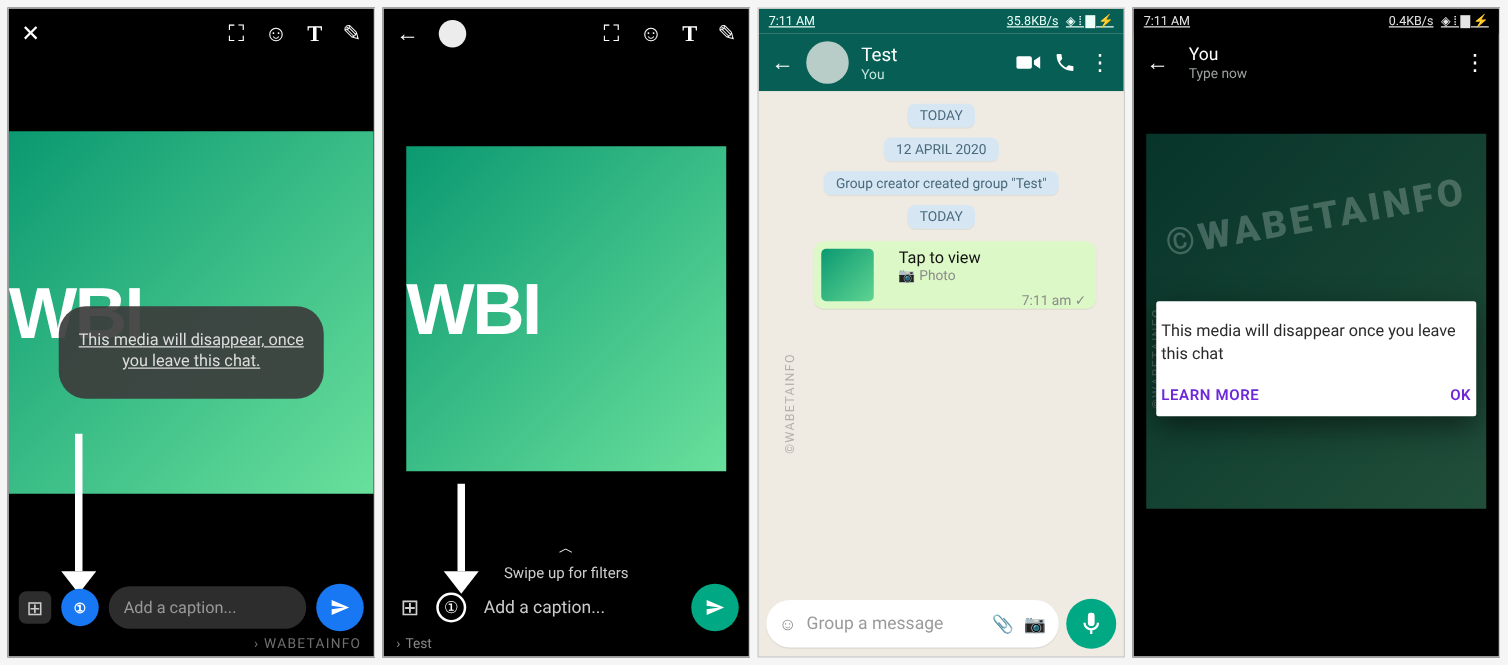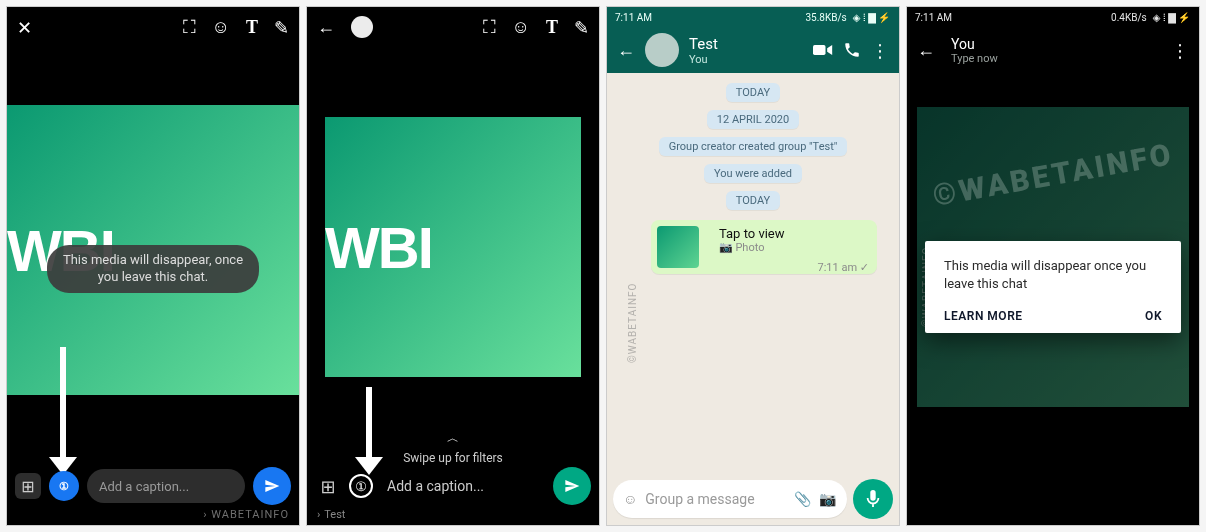--- a/index.html
+++ b/index.html
@@ -46,24 +46,25 @@
     color:#fff;
     font-size:58px;
     letter-spacing:-2px;
     font-family: Arial, sans-serif;
   }
   .tooltip {
     position:absolute;
     background:rgba(60,60,60,0.92);
     color:#ddd;
     font-size:13px;
-    padding:7px 14px;
+    padding:20px 14px;
     border-radius:22px;
     text-align:center;
     line-height:1.3;
+    text-decoration:underline;
   }
   .arrow {
     position:absolute;
     color:#fff;
     font-size:60px;
     line-height:0.4;
     text-align:center;
   }
   .arrowbody { width:6px; background:#fff; margin:0 auto; }
   .arrowhead {
@@ -124,20 +125,21 @@
 
   
   .p3 { background:#efeae2; }
   .statusbar {
     height:20px;
     background:#075e54;
     color:#e9fff8;
     font-size:10px;
     display:flex; align-items:center;
     padding:0 8px;
+    text-decoration:underline;
   }
   .statusbar .spacer{flex:1}
   .chat-header {
     height:46px;
     background:#075e54;
     color:#fff;
     display:flex;
     align-items:center;
     padding:0 10px;
     gap:10px;
@@ -240,26 +242,26 @@
     font-size:30px; font-weight:900; letter-spacing:3px;
     text-align:center;
     transform:rotate(-10deg);
   }
   .dialog {
     position:absolute;
     left:18px; right:18px;
     top:234px;
     background:#fff;
     border-radius:2px;
-    padding:16px 19px 10px;
+    padding:16px 4px 10px;
     box-shadow:0 8px 24px rgba(0,0,0,0.5);
   }
   .dialog-text { font-size:13px; color:#2b2b2b; line-height:1.4; }
   .dialog-actions { display:flex; justify-content:space-between; align-items:center; margin-top:16px; }
-  .dialog-btn { color:#0f172a; font-size:12px; font-weight:600; letter-spacing:0.5px; }
+  .dialog-btn { color:#6d28d9; font-size:12px; font-weight:600; letter-spacing:0.5px; }
 </style>
 </head>
 <body>
 
 <div class="wrap">
 
   <div class="panel">
     <div class="topbar">
       <span class="icon">✕</span>
       <span class="spacer"></span>
@@ -361,21 +363,20 @@
         <svg width="18" height="18" viewBox="0 0 24 24" fill="#fff">
             <path d="M6.6 10.8c1.4 2.8 3.8 5.2 6.6 6.6l2.2-2.2c.3-.3.7-.4 1-.2 1.1.4 2.4.6 3.6.6.6 0 1 .4 1 1V20c0 .6-.4 1-1 1C10.6 21 3 13.4 3 4c0-.6.4-1 1-1h3.4c.6 0 1 .4 1 1 0 1.2.2 2.5.6 3.6.1.3 0 .7-.2 1l-2.2 2.2z"></path>
           </svg>
       </span>
       <span class="icon">⋮</span>
     </div>
     <div class="chat-body">
       <div><span class="chip">TODAY</span></div>
       <div><span class="chip">12 APRIL 2020</span></div>
       <div><span class="chip">Group creator created group "Test"</span></div>
-      <div><span class="chip">You were added</span></div>
       <div><span class="chip">TODAY</span></div>
       <div class="bubble">
         <div class="thumb"></div>
         <div>
           <div class="blabel">Tap to view</div>
           <div class="bsub">📷 Photo</div>
         </div>
         <div class="time">7:11 am ✓</div>
       </div>
       <div class="wm-vert" style="left:20px;top:290px;"><span>©WABETAINFO</span></div>

